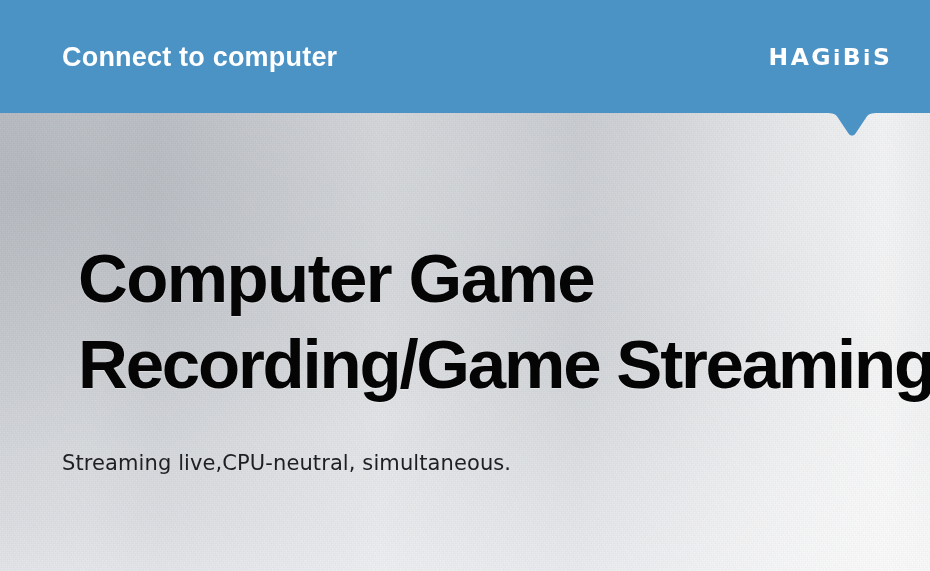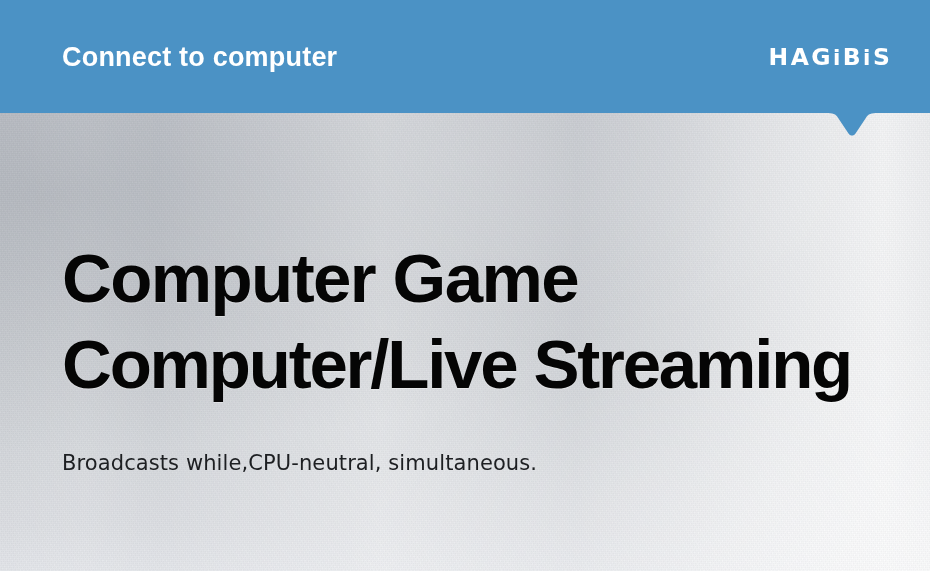--- a/index.html
+++ b/index.html
@@ -150,21 +150,21 @@
     position: absolute;
     left: 0;
     top: 113px;
     width: 930px;
     height: 458px;
     z-index: 4;
   }
 
   .headline {
     position: absolute;
-    left: 62px;
+    left: 78px;
     top: 123px;
     width: 830px;
     color: #050505;
     font-size: 69px;
     font-weight: bold;
     line-height: 86px;
     letter-spacing: -1.6px;
     font-family: "Liberation Sans", "DejaVu Sans", sans-serif;
     text-shadow: 0 1px 1px rgba(255,255,255,0.35);
   }
@@ -204,21 +204,21 @@
 
   <div class="header-notch">
     <svg width="52" height="26" viewBox="0 0 52 26" xmlns="http://www.w3.org/2000/svg">
       <path d="M0,0 L52,0 L52,1 C45,1 42.5,1.5 39.5,6.5 L29.5,21.5 C27.6,24.3 24.4,24.3 22.5,21.5 L12.5,6.5 C9.5,1.5 7,1 0,1 Z" fill="#4b92c5"></path>
     </svg>
   </div>
 
   <div class="content">
     <div class="headline">
       <span class="hl-line hl-line1">Computer Game</span>
-      <span class="hl-line hl-line2">Computer/Live Streaming</span>
+      <span class="hl-line hl-line2">Recording/Game Streaming</span>
     </div>
 
     <div class="subtitle">
-      <span class="sub-line">Broadcasts while,CPU-neutral, simultaneous.</span>
+      <span class="sub-line">Streaming live,CPU-neutral, simultaneous.</span>
     </div>
   </div>
 
 </div>
 
 </body></html>

